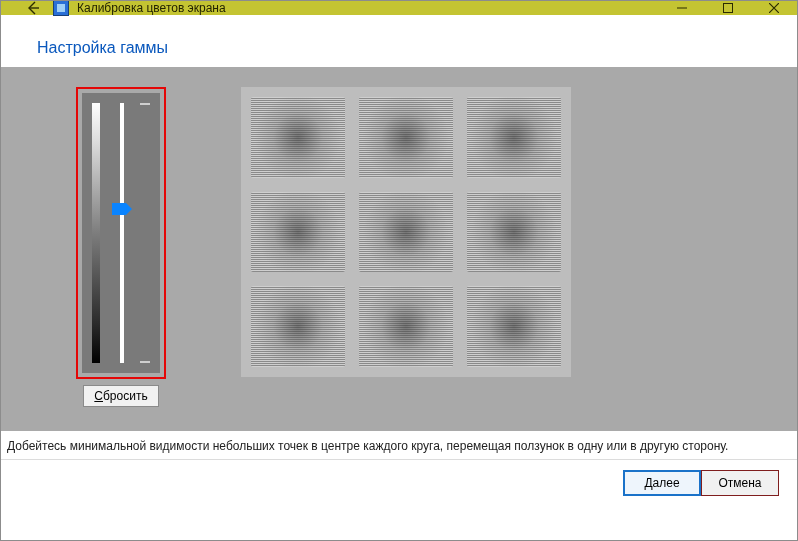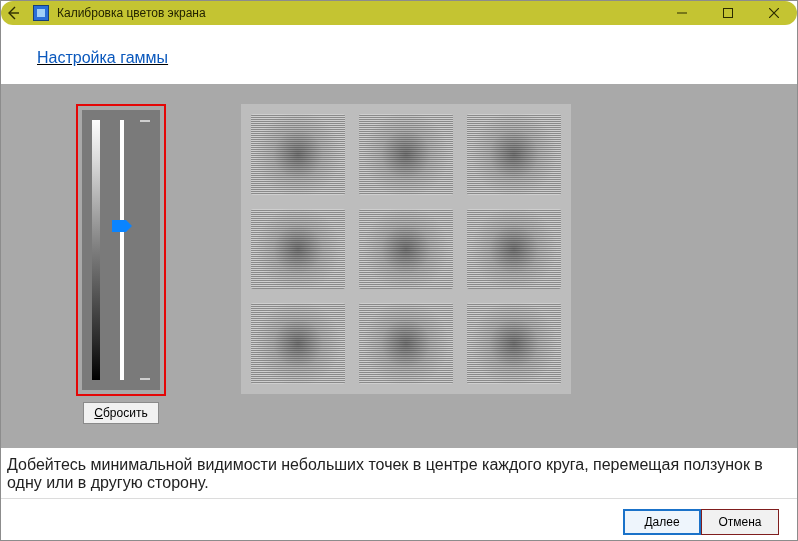--- a/index.html
+++ b/index.html
@@ -9,27 +9,26 @@
     height: 541px;
     font-family: "Segoe UI", Tahoma, sans-serif;
     font-size: 12px;
     background: #ffffff;
     border: 1px solid #8c8c8c;
     position: relative;
     overflow: hidden;
   }
   
   .titlebar {
-    height: 24px;
+    height: 14px;
     background: #c4c432;
     display: flex;
     align-items: center;
-    padding: 0 0 0 0;
+    padding: 0 0 0 20px;
     color: #3a3a00;
-    border-radius: 14px;
   }
   .titlebar .back {
     width: 24px; height: 24px;
     display: flex; align-items: center; justify-content: center;
     margin-right: 8px;
     cursor: pointer;
   }
   .titlebar .appicon {
     width: 16px; height: 16px;
     background: #2a6fd6;
@@ -51,23 +50,22 @@
   .titlebar .spacer { flex: 1; }
   .winbtn {
     width: 46px; height: 32px;
     display: flex; align-items: center; justify-content: center;
     color: #232300;
     cursor: pointer;
   }
   .winbtn svg { display: block; }
   
   .header {
-    padding: 24px 0 17px 36px;
+    padding: 24px 0 10px 36px;
     background: #ffffff;
-    text-decoration: underline;
   }
   .header .heading {
     color: #0a58bd;
     font-size: 16px;
     font-weight: 400;
   }
   
   .content {
     background: #a9a9a9;
     padding: 20px 30px 18px 30px;
@@ -152,21 +150,21 @@
   }
   .dot {
     background:
       radial-gradient(circle at center, rgba(60,60,60,0.6) 0%, rgba(120,120,120,0.3) 40%, rgba(200,200,200,0) 70%),
       repeating-linear-gradient(to bottom, #cfcfcf 0px, #cfcfcf 1px, #8a8a8a 1px, #8a8a8a 2px);
     border-radius: 2px;
   }
   
   .footer-text {
     padding: 8px 6px 0 6px;
-    font-size: 16px;
+    font-size: 12px;
     color: #222;
     background: #fff;
   }
   .hr {
     border-top: 1px solid #dcdcdc;
     margin: 6px 0 0 0;
   }
   .footer-btns {
     display: flex;
     justify-content: flex-end;

